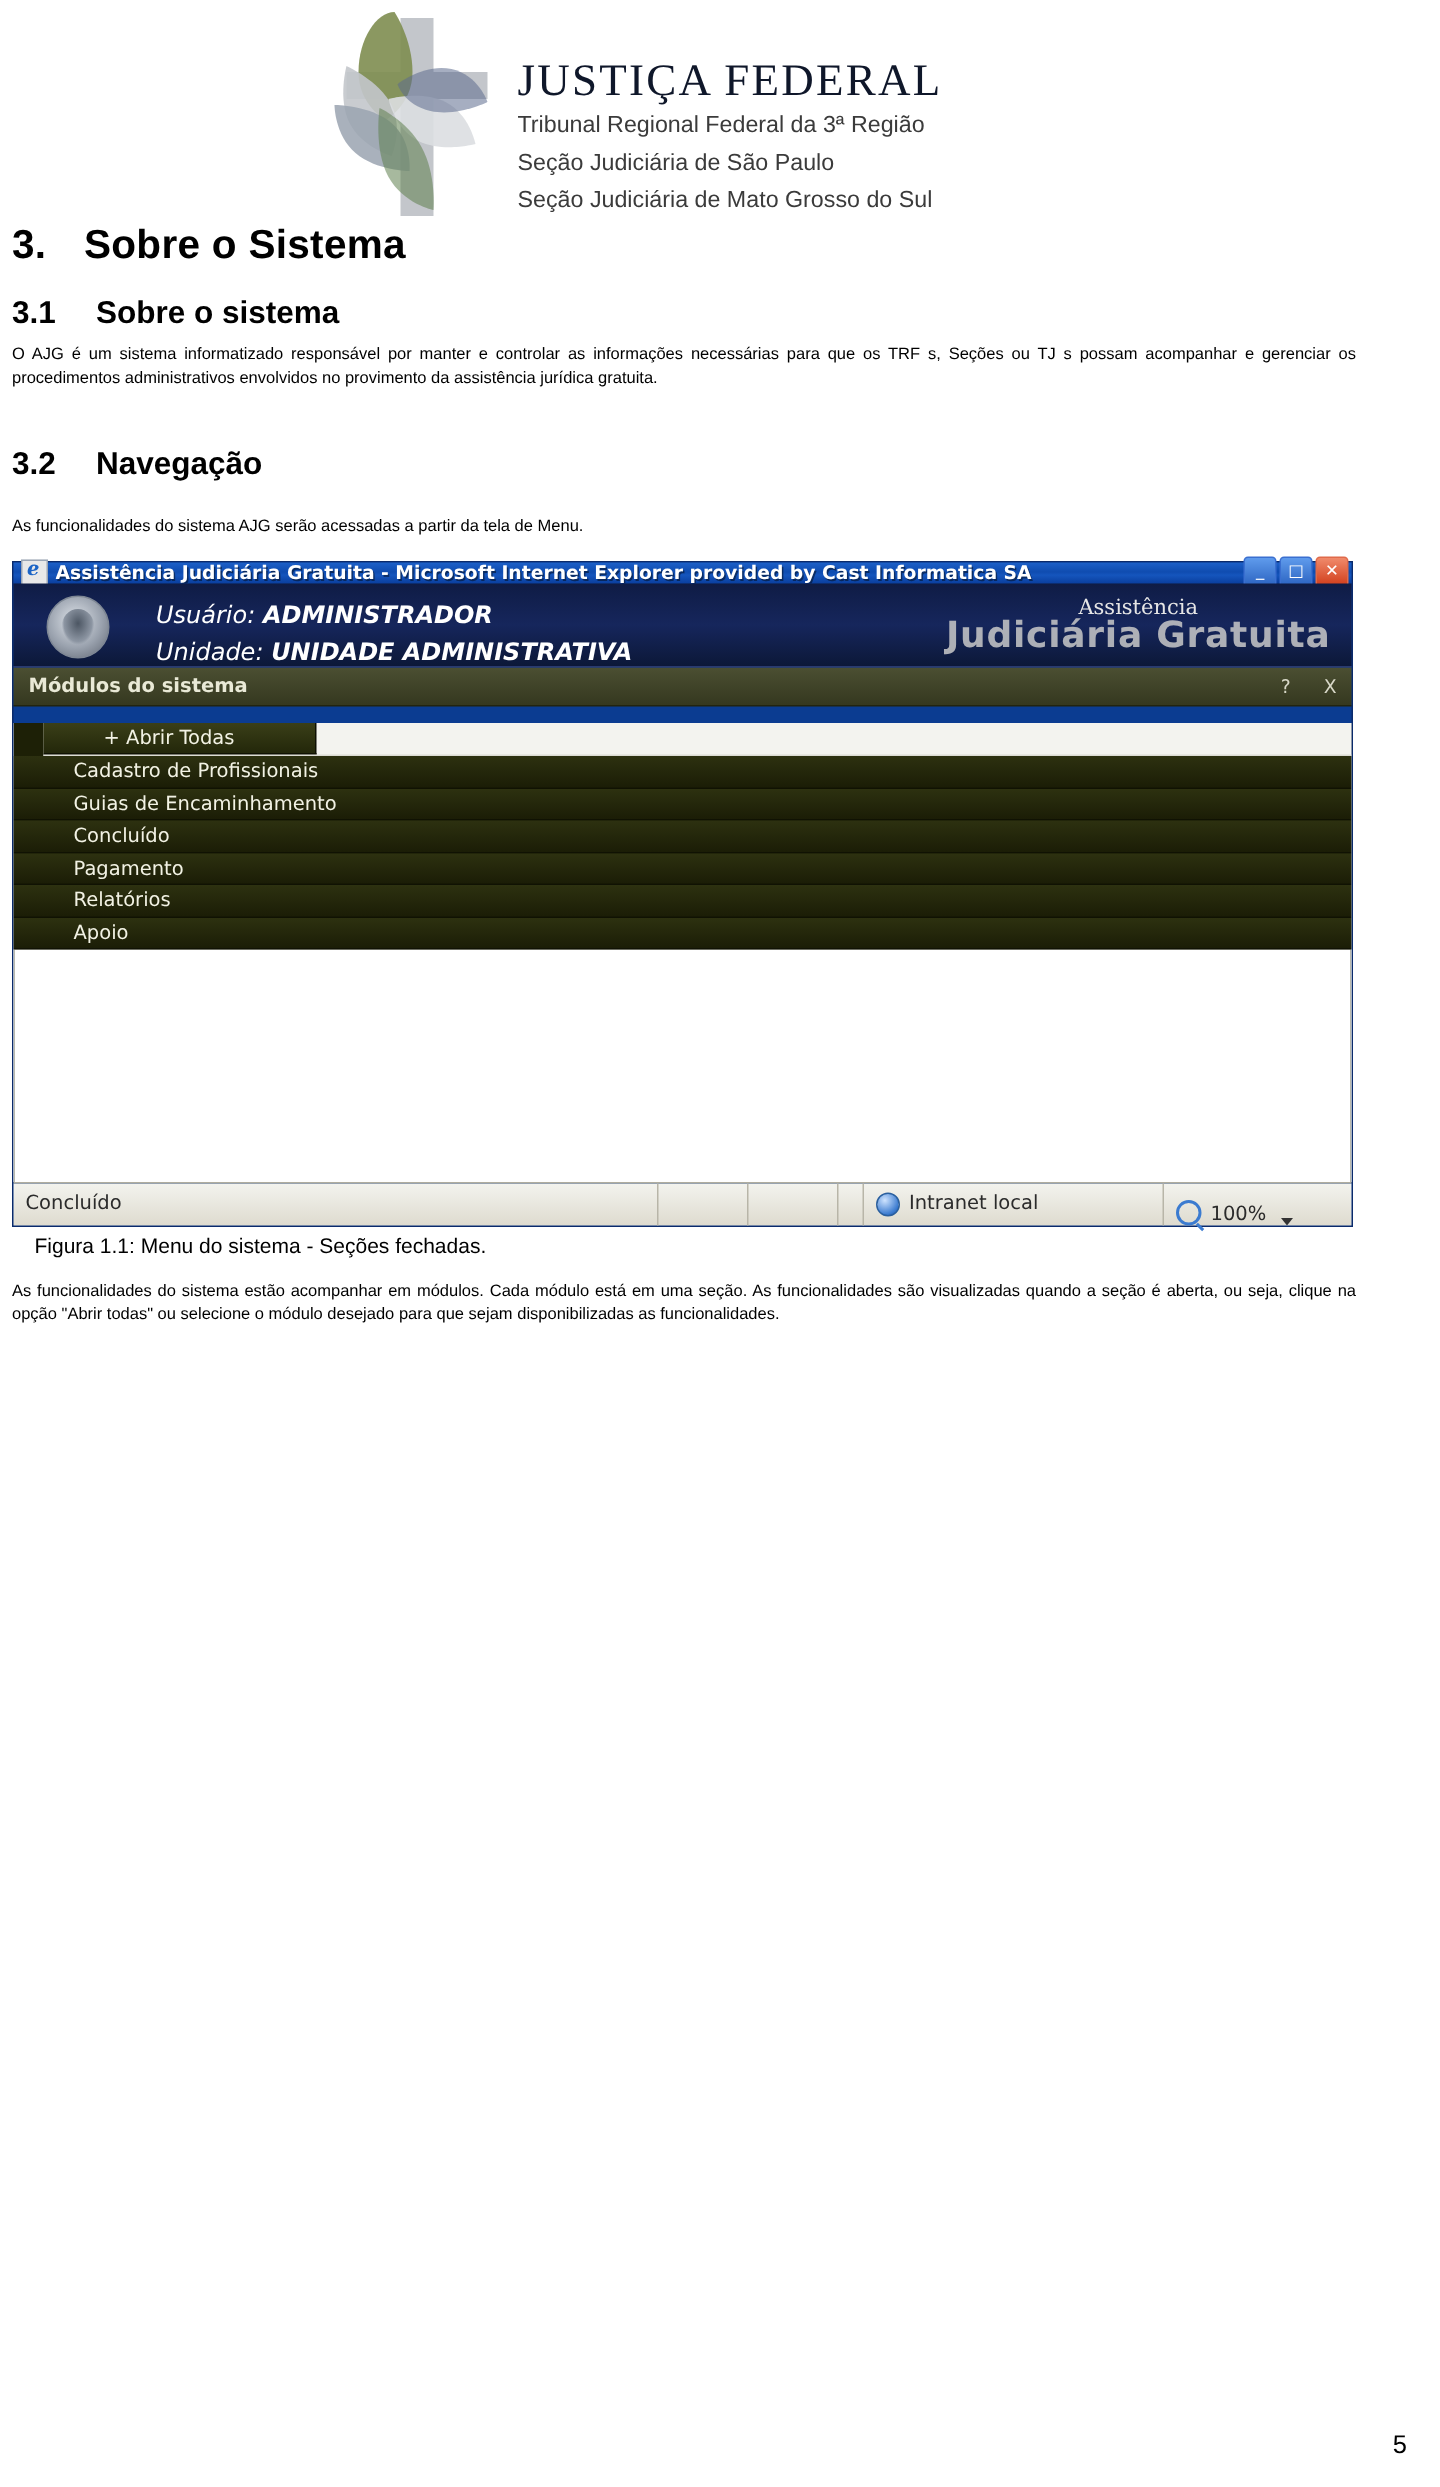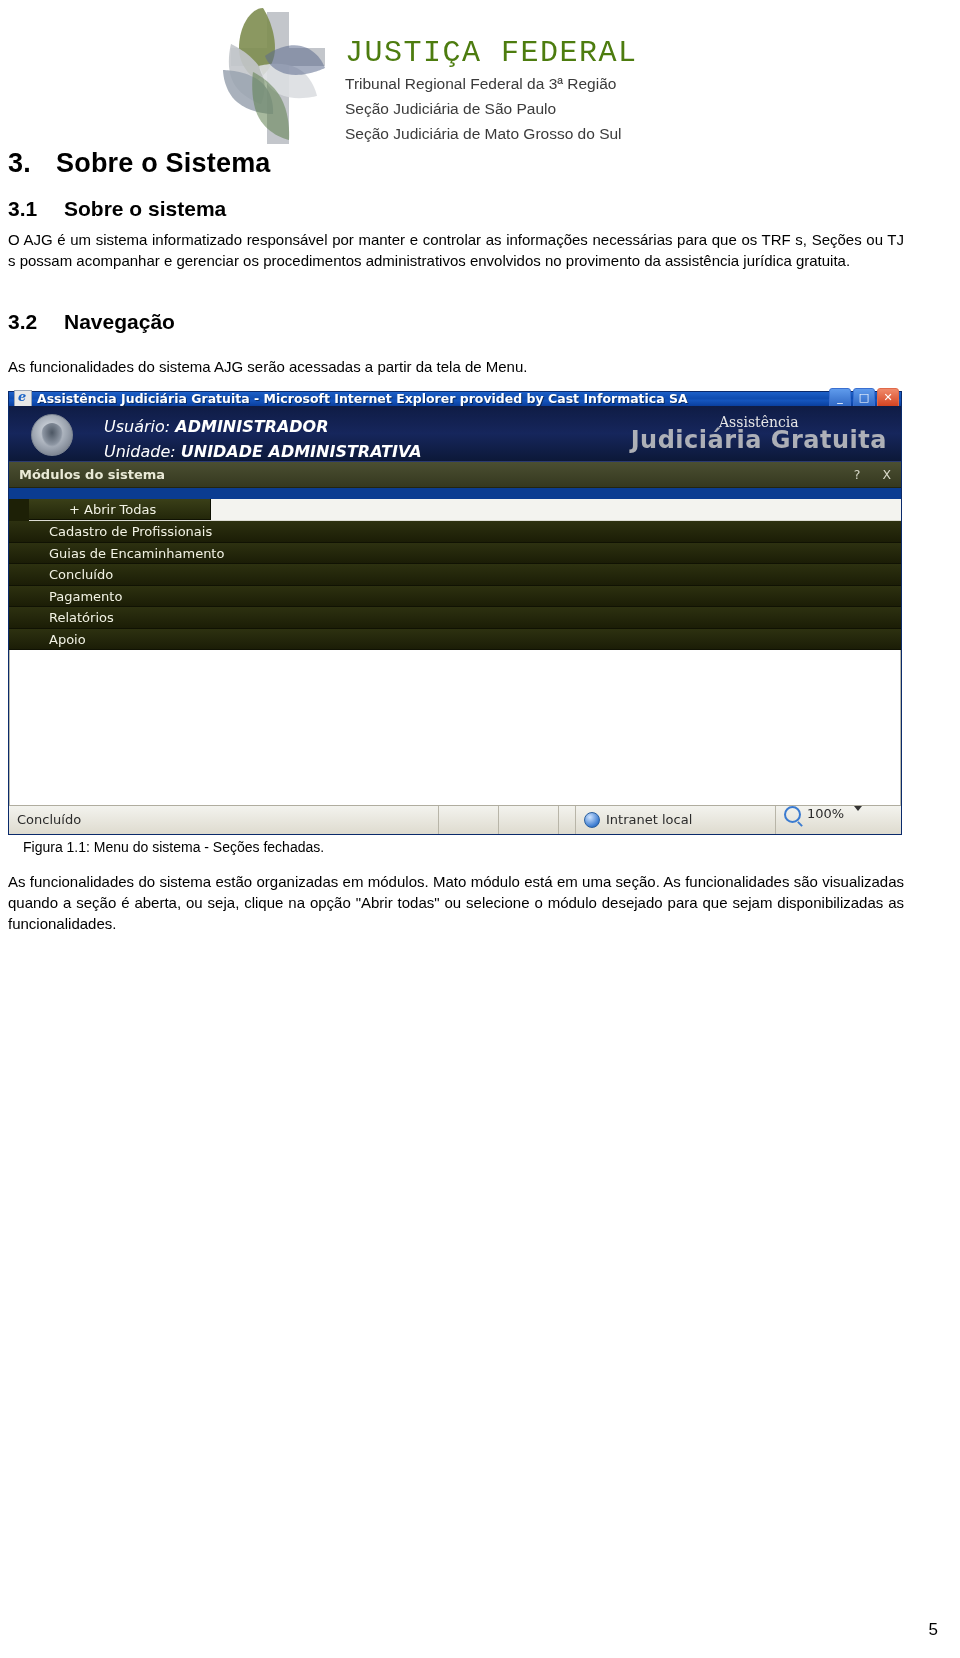--- a/index.html
+++ b/index.html
@@ -31,24 +31,24 @@
     width: 130px;
     height: 140px;
   }
   .logo-text {
     position: absolute;
     left: 140px;
     top: 30px;
     width: 380px;
   }
   .logo-title {
-    font-family: Liberation Mono, monospace;
+    font-family: Liberation Serif, serif;
     font-size: 30px;
     letter-spacing: 1.5px;
-    color: #4d7c0f;
+    color: #0f172a;
     line-height: 1.05;
     font-weight: 400;
   }
   .logo-sub {
     font-family: "Liberation Sans", sans-serif;
     font-size: 15.5px;
     color: #3b3b3b;
     line-height: 1.45;
     margin-top: 3px;
   }
@@ -73,21 +73,21 @@
   h2.sub-title {
     font-family: "Liberation Sans", sans-serif;
     font-size: 21px;
     font-weight: bold;
     margin: 12px 0 8px 0;
   }
   h2.sub-title .num { display: inline-block; width: 56px; }
 
   p.body-text {
     font-family: "Liberation Sans", sans-serif;
-    font-size: 15px;
+    font-size: 11px;
     line-height: 1.42;
     margin: 0 0 6px 0;
     text-align: justify;
   }
   p.body-text.nojust { text-align: left; }
   .spacer-14 { height: 14px; }
   .spacer-20 { height: 20px; }
 
   
   .ie-window {
@@ -289,21 +289,21 @@
     align-items: center;
     padding: 0 8px;
     box-sizing: border-box;
     border-right: 1px solid #b8b5a8;
   }
   .sb-done { flex: 0 0 430px; }
   .sb-gap1 { flex: 0 0 60px; }
   .sb-gap2 { flex: 0 0 60px; }
   .sb-gap3 { flex: 1 1 auto; border-right: 1px solid #b8b5a8; }
   .sb-zone { flex: 0 0 200px; display: flex; align-items: center; gap: 6px; }
-  .sb-zoom { flex: 0 0 145px; display: flex; align-items: flex-start; gap: 6px; border-right: none; }
+  .sb-zoom { flex: 0 0 145px; display: flex; align-items: flex-end; gap: 6px; border-right: none; }
   .globe-icon {
     width: 14px; height: 14px;
     border-radius: 50%;
     background: radial-gradient(circle at 35% 30%, #cfe4ff, #3b7bd0 70%, #1c4f96);
     border: 1px solid #2a5f9e;
     display: inline-block;
   }
   .zoom-icon {
     width: 13px; height: 13px;
     border: 2px solid #3b7bd0;
@@ -452,16 +452,16 @@
       <div class="sb-cell sb-zoom">
         <span class="zoom-icon"></span>
         <span>100%</span>
         <span class="caret-dn"></span>
       </div>
     </div>
   </div>
 
   <div class="figcaption">Figura 1.1: Menu do sistema - Seções fechadas.</div>
 
-  <p class="body-text">As funcionalidades do sistema estão organizadas em módulos. Mato módulo está em uma seção. As funcionalidades são visualizadas quando a seção é aberta, ou seja, clique na opção "Abrir todas" ou selecione o módulo desejado para que sejam disponibilizadas as funcionalidades.</p>
+  <p class="body-text">As funcionalidades do sistema estão acompanhar em módulos. Cada módulo está em uma seção. As funcionalidades são visualizadas quando a seção é aberta, ou seja, clique na opção "Abrir todas" ou selecione o módulo desejado para que sejam disponibilizadas as funcionalidades.</p>
 </div>
 
 <div class="page-number">5</div>
 
 </body></html>

